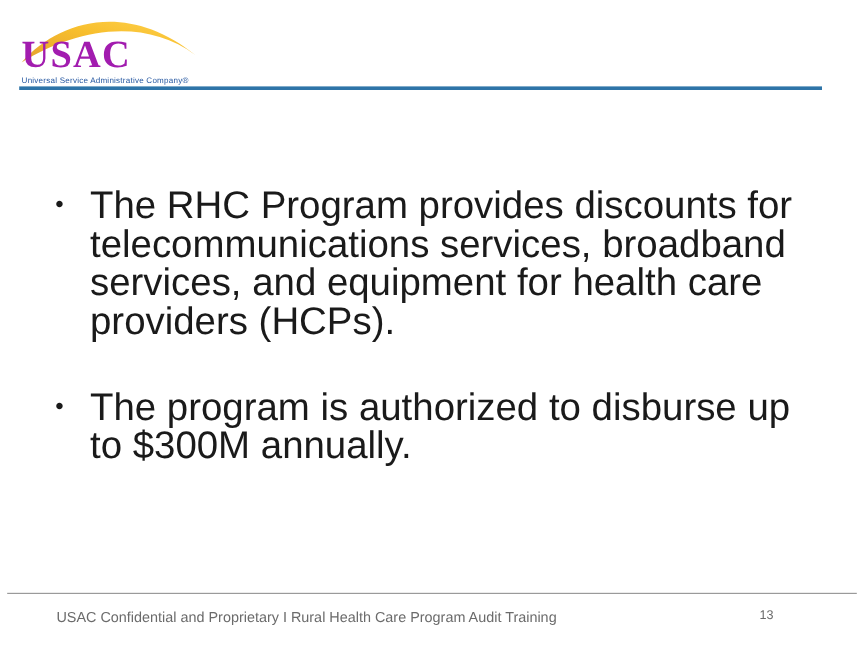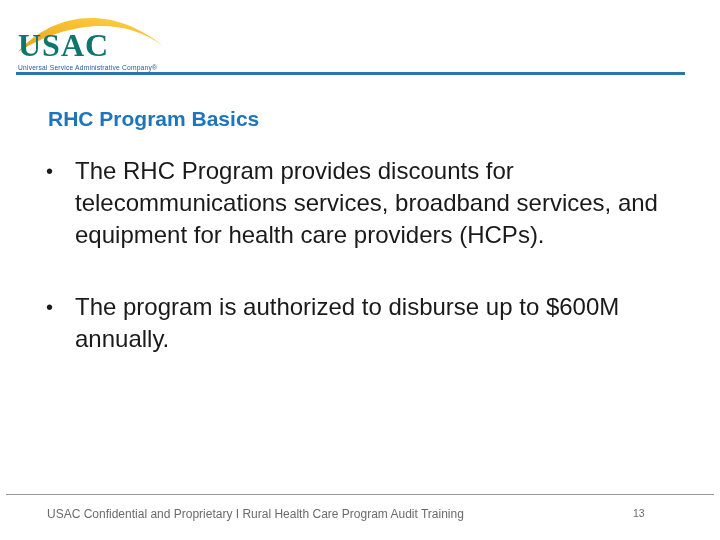--- a/index.html
+++ b/index.html
@@ -30,21 +30,21 @@
     top: 0;
   }
   .logo-wordmark {
     position: absolute;
     left: 3px;
     top: 24px;
     font-family: "Liberation Serif", serif;
     font-weight: bold;
     font-size: 32px;
     line-height: 30px;
-    color: #0f766e;
+    color: #a21caf;
     letter-spacing: 1px;
   }
   .logo-tagline {
     position: absolute;
     left: 3px;
     top: 58px;
     font-size: 6.7px;
     letter-spacing: 0.2px;
     color: #2456A0;
     white-space: nowrap;
@@ -95,21 +95,21 @@
   }
   .bullet-marker {
     flex: 0 0 29px;
     width: 29px;
     font-size: 20px;
     line-height: 32px;
     color: #1a1a1a;
   }
   .bullet-text {
     width: 610px;
-    font-size: 24px;
+    font-size: 32px;
     line-height: 32px;
     color: #1a1a1a;
   }
 
   
   .footer-rule {
     position: absolute;
     left: 6px;
     top: 494px;
     width: 708px;
@@ -147,30 +147,29 @@
         </linearGradient>
       </defs>
       <path d="M 3 46 C 35 10, 92 -5, 148 40 C 104 7, 46 19, 3 46 Z" fill="url(#goldGrad)"></path>
     </svg>
     <div class="logo-wordmark">USAC</div>
     <div class="logo-tagline">Universal Service Administrative Company®</div>
   </div>
 
   <div class="header-rule"></div>
 
-  <div class="section-heading">RHC Program Basics</div>
 
   <div class="bullet-list">
     <div class="bullet-item">
       <div class="bullet-marker">•</div>
       <div class="bullet-text">The RHC Program provides discounts for telecommunications services, broadband services, and equipment for health care providers (HCPs).</div>
     </div>
     <div class="bullet-item">
       <div class="bullet-marker">•</div>
-      <div class="bullet-text">The program is authorized to disburse up to $600M annually.</div>
+      <div class="bullet-text">The program is authorized to disburse up to $300M annually.</div>
     </div>
   </div>
 
   <div class="footer-rule"></div>
   <div class="footer-text">USAC Confidential and Proprietary I Rural Health Care Program Audit Training</div>
   <div class="page-number">13</div>
 
 </div>
 
 </body></html>

